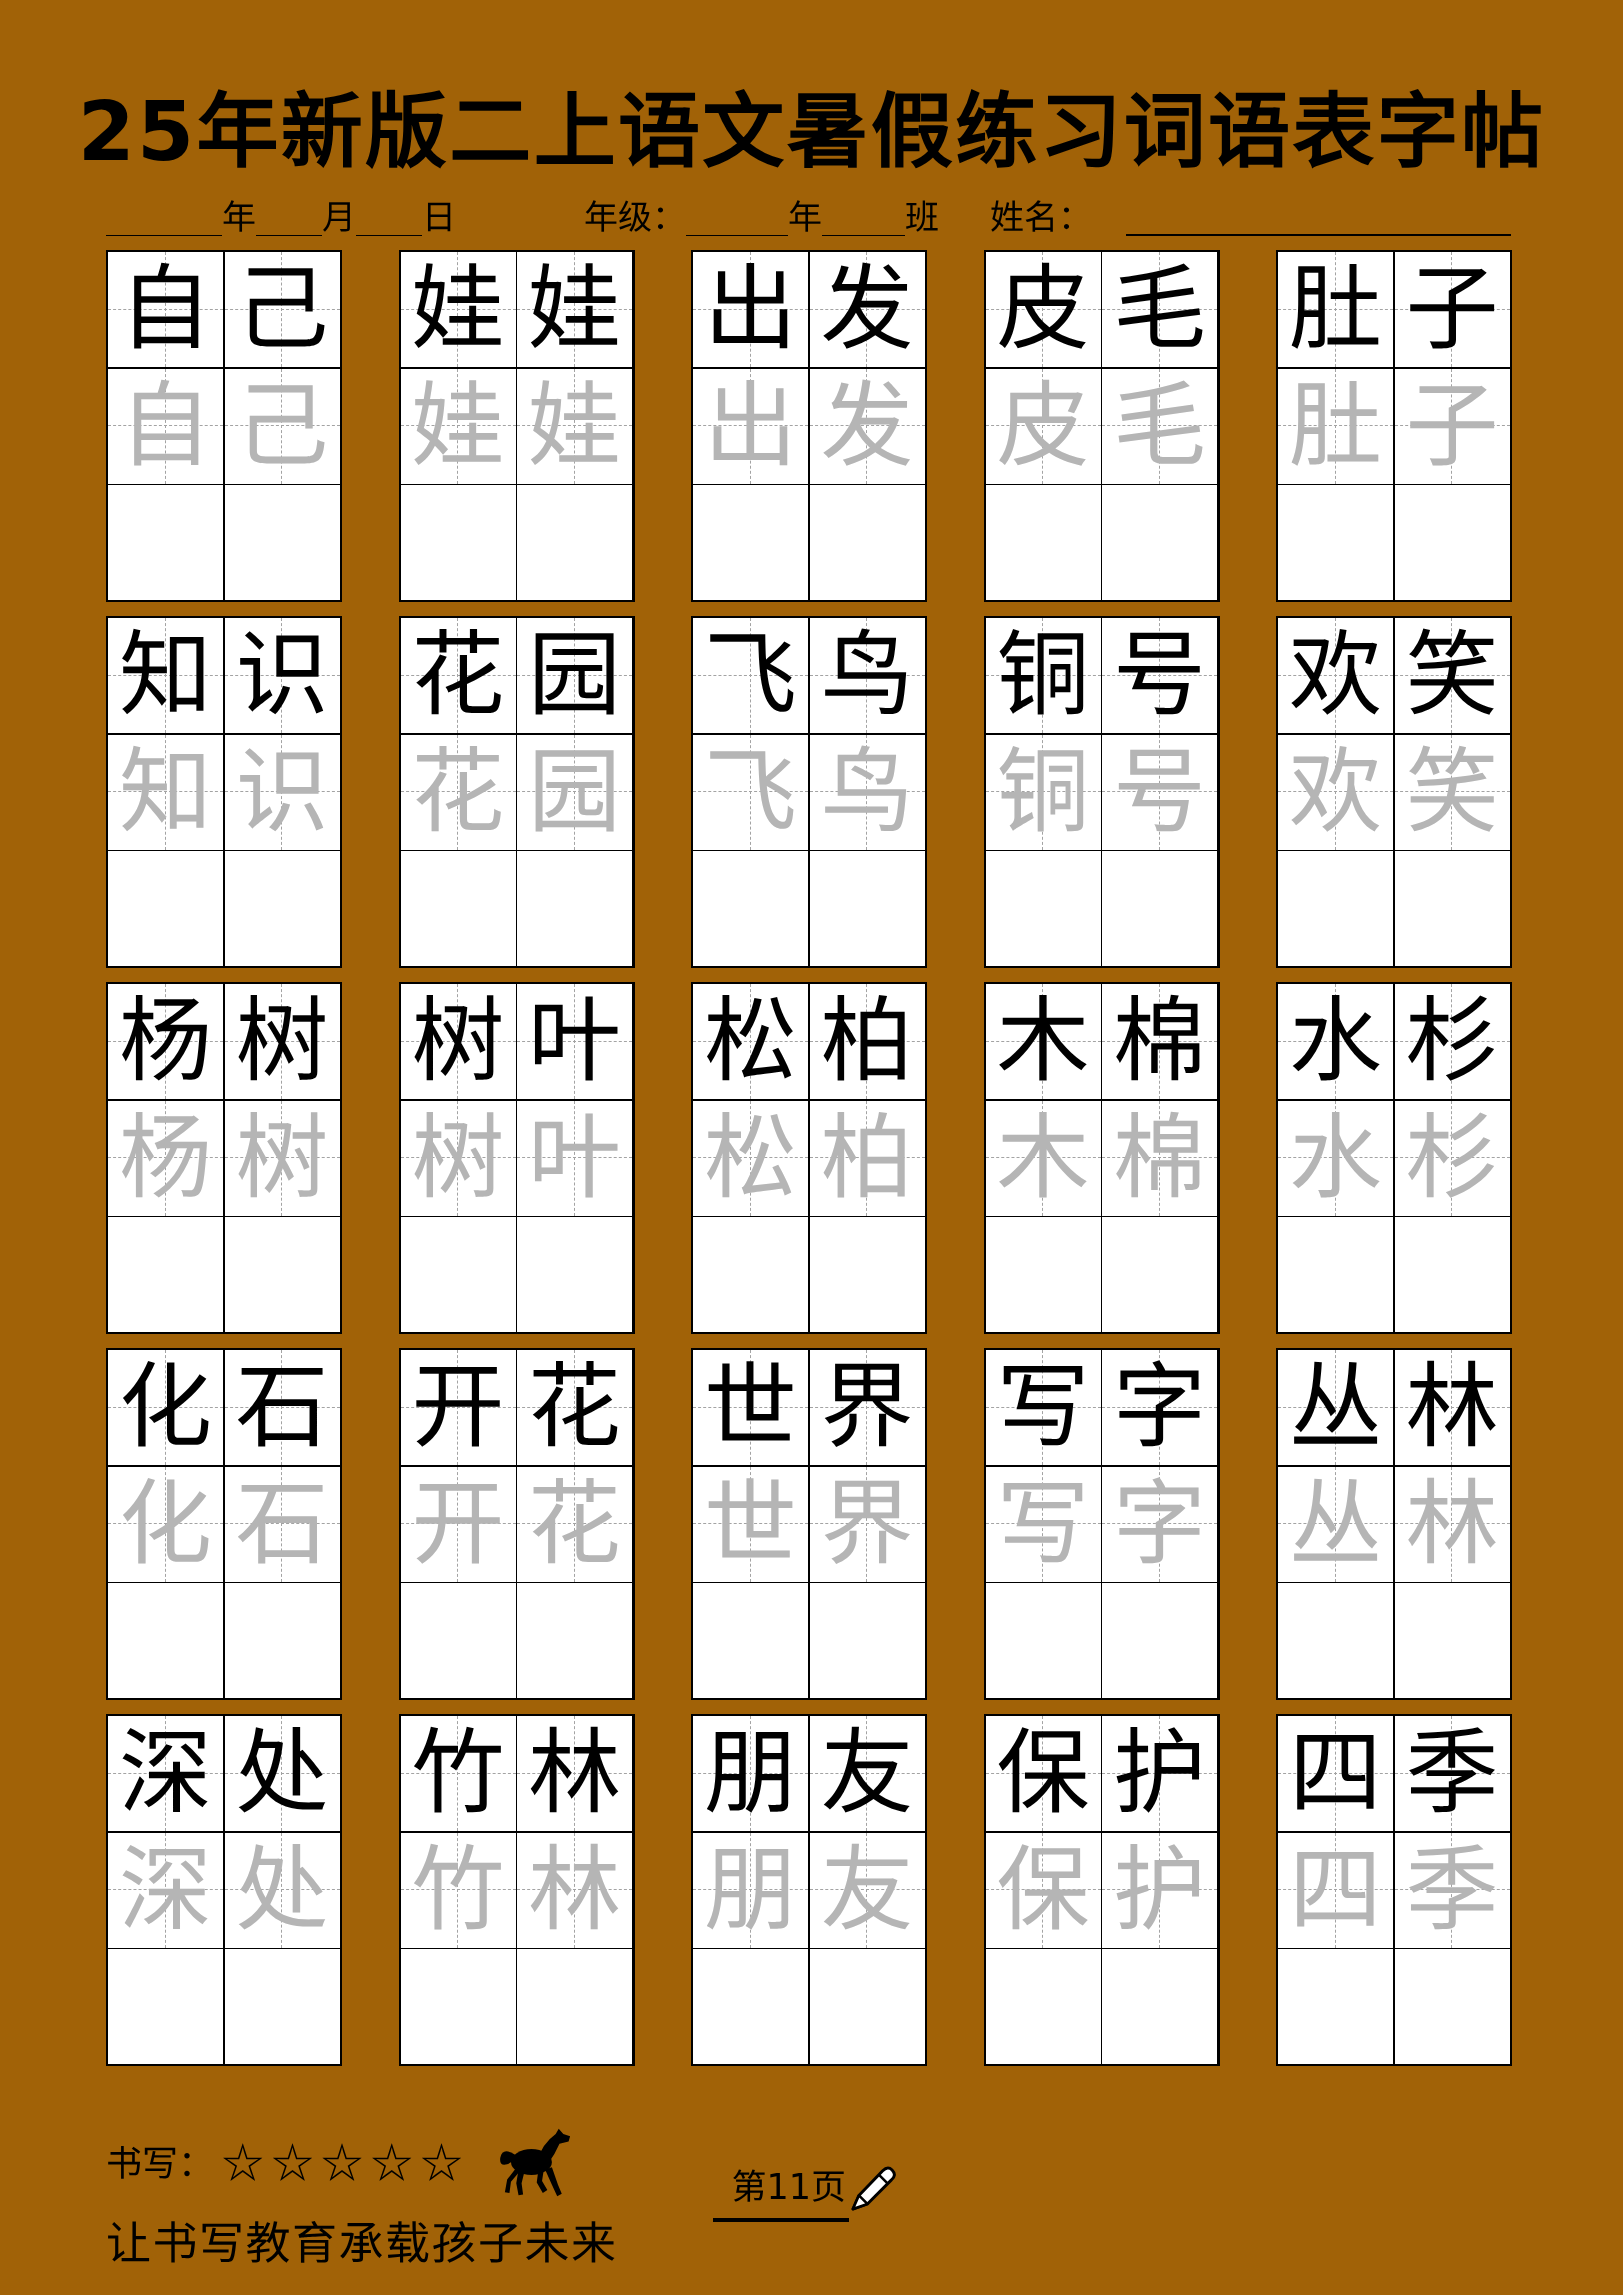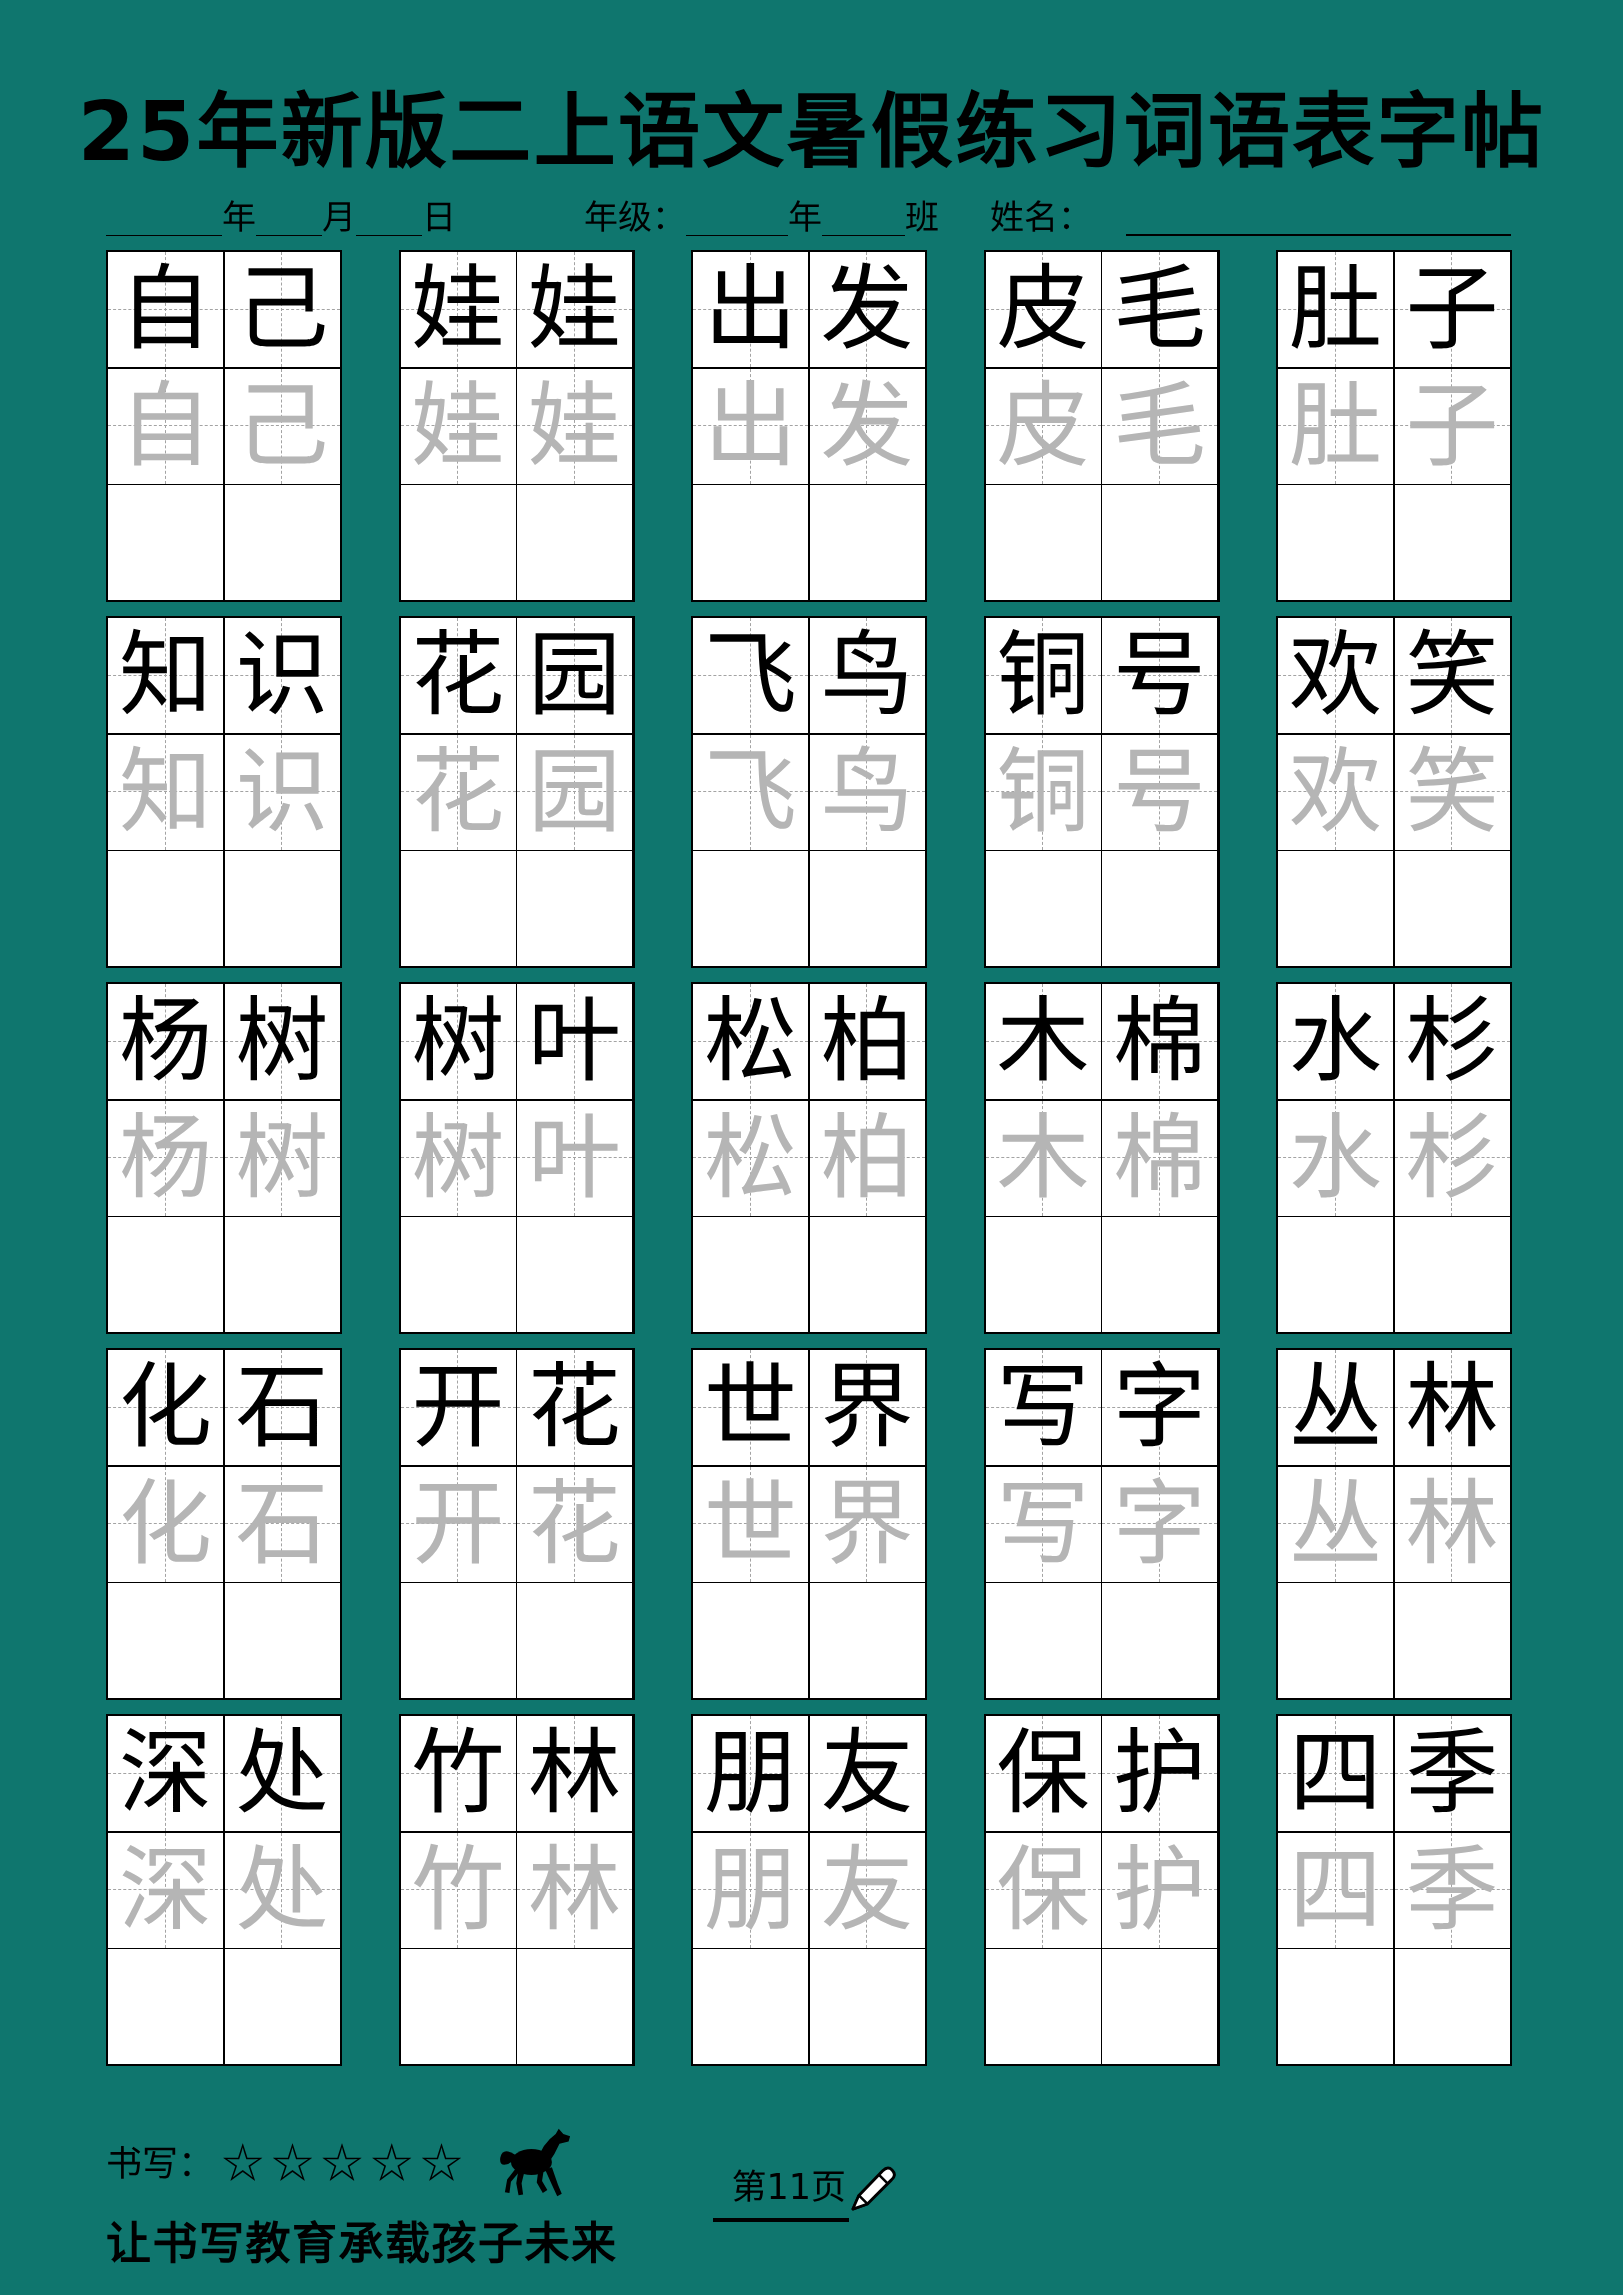--- a/index.html
+++ b/index.html
@@ -1,17 +1,17 @@
 <!DOCTYPE html>
 <html lang="zh-CN" style="font-size:12.4px"><head>
 <meta charset="utf-8">
 <style>
   html,body { margin:0; padding:0; background:#fff; }
   .page {
-    position:relative; width:1623px; height:2295px; background:#0f766e;
+    position:relative; width:1623px; height:2295px; background:#a16207;
     font-family:"DejaVu Sans", sans-serif; color:#000; overflow:hidden;
   }
 
   
   .title {
     position:absolute; top:65px; left:0; width:100%;
     text-align:center; font-size:82px; font-weight:bold;
     letter-spacing:2.3px; font-family:"DejaVu Sans", sans-serif;
     white-space:nowrap;
   }
@@ -61,21 +61,21 @@
   .trace .char { color:#b5b5b5; }
 
   
   .rating {
     position:absolute; left:106px; top:2129px; font-size:36px;
     font-family:"DejaVu Serif", serif; display:flex; align-items:center; white-space:nowrap;
   }
   .rating .stars { font-size:42px; letter-spacing:7.7px; margin-left:7.7px; color:#000; }
   .horse { position:absolute; left:492px; top:2124px; width:91px; height:76px; }
   .slogan {
-    position:absolute; left:106px; top:2207px; font-size:45px; font-weight:bold;
+    position:absolute; left:106px; top:2207px; font-size:45px; font-weight:normal;
     letter-spacing:1.5px; font-family:"DejaVu Sans", sans-serif; white-space:nowrap;
   }
   .pagenum-wrap { position:absolute; left:713px; top:2158px; width:193px; }
   .page-label { font-size:35px; margin-left:18.5px; font-family:"DejaVu Sans", sans-serif; white-space:nowrap; }
   .page-underline { width:136px; height:3.9px; background:#000; margin-top:9.3px; }
   .pen { position:absolute; left:134px; top:6.2px; width:51px; height:51px; }
 </style>
 </head>
 <body>
 

